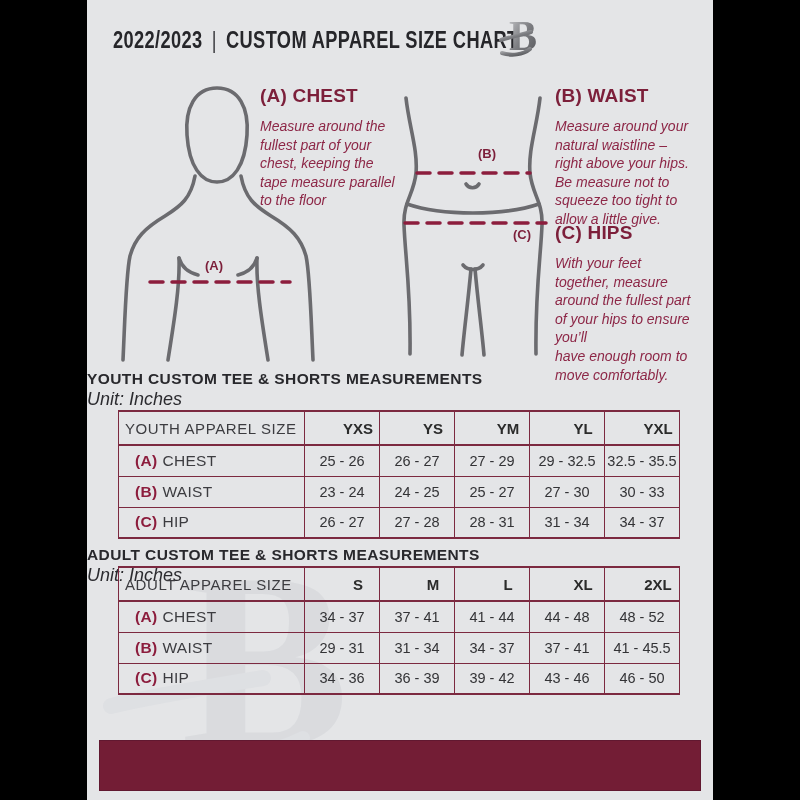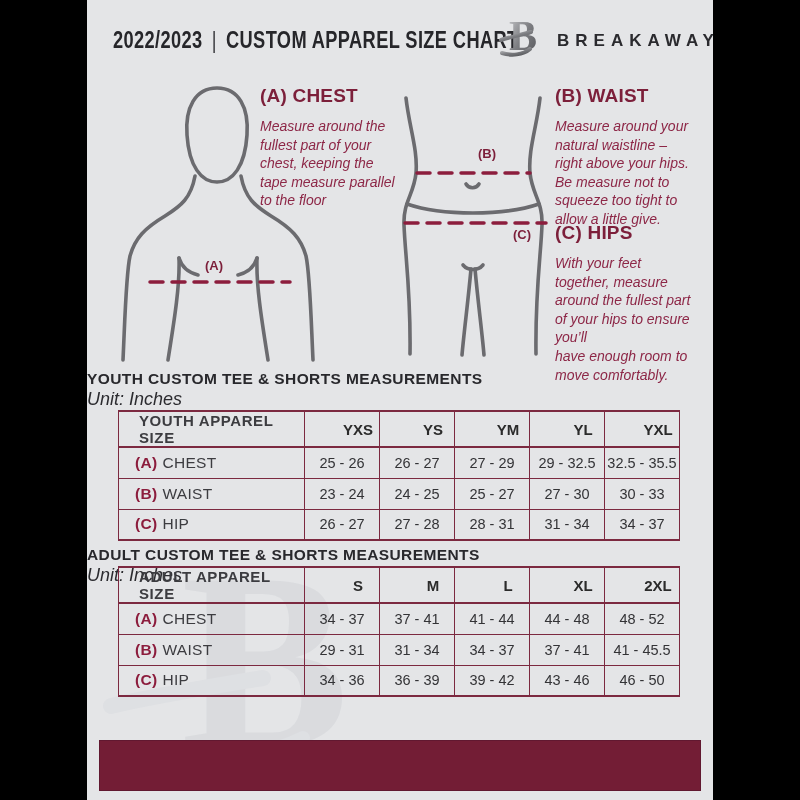--- a/index.html
+++ b/index.html
@@ -46,22 +46,22 @@
 
   table.size-table { position:absolute; left:31px; width:562px;
     border-collapse:collapse; table-layout:fixed; }
   #youthTable { top:410px; } #adultTable { top:566px; }
   .size-table th, .size-table td { border:1.5px solid #7c2940; }
   .size-table { border-top:2.5px solid #7c2940; border-bottom:2.5px solid #7c2940; }
   .size-table thead th { border-bottom:2.5px solid #7c2940; height:34px; }
   .size-table td { height:31px; }
   .col-label { width:186px; }
   th.size-head { font-weight:bold; font-size:15px; color:#2b2b2b; text-align:center;padding-left:32px; }
-  th.row-head-title { font-weight:bold; font-size:15px; color:#3c3c40;
-    text-align:left; padding-left:20px; letter-spacing:0.6px; }
+  th.row-head-title { font-weight:normal; font-size:15px; color:#3c3c40;
+    text-align:left; padding-left:6px; letter-spacing:0.6px; }
   td.row-label { text-align:left; padding-left:16px; font-size:15.5px; color:#3c3c40; letter-spacing:0.3px; }
   td.row-label .pfx { font-weight:bold; color:#8c1d3d; margin-right:5px; }
   td.val { text-align:center; font-size:14.5px; color:#333336; }
 
   
   .watermark { position:absolute; left:6px; top:538px; width:320px; height:230px;
     opacity:0.55; pointer-events:none; }
   .watermark text { font-family:"Liberation Serif", serif; font-weight:bold; }
   .footer-bar { position:absolute; left:12px; top:740px; width:602px; height:51px;
     background:#731d35; border:1px solid #611830; }
@@ -80,21 +80,20 @@
       <linearGradient id="metal" x1="0" y1="0" x2="1" y2="1">
         <stop offset="0" stop-color="#c7c8cb"></stop>
           <stop offset="0.5" stop-color="#7d7e82"></stop>
           <stop offset="1" stop-color="#55565a"></stop>
       </linearGradient>
     </defs>
     <text x="12" y="37" font-size="42" font-weight="bold" font-family="Liberation Serif, serif" fill="url(#metal)">B</text>
     <path d="M4,27 C13,24 24,22 34,19" stroke="url(#metal)" stroke-width="4" fill="none" stroke-linecap="round"></path>
     <path d="M5,40 C14,43 26,42 33,36" stroke="url(#metal)" stroke-width="4" fill="none" stroke-linecap="round"></path>
   </svg>
-  <div class="brand">BREAKAWAY</div>
 
   <svg id="fig1" class="fig" width="214" height="282" viewBox="0 0 214 282">
     <path d="M100,8 C122,8 132,28 130,55 C128,86 116,102 100,102 C84,102 72,86 70,55 C68,28 78,8 100,8 Z"></path>
     <path d="M78,96 C74,118 64,126 48,136 C28,148 18,158 13,176 C9,194 8,238 6,280"></path>
     <path d="M124,96 C128,118 138,126 154,136 C174,148 184,158 189,176 C193,194 194,238 196,280"></path>
     <path d="M62,178 C63,206 57,242 51,280"></path>
     <path d="M62,178 C65,188 73,193 81,195"></path>
     <path d="M140,178 C139,206 145,242 151,280"></path>
     <path d="M140,178 C137,188 129,193 121,195"></path>
     <path class="dash" d="M33,202 L173,202"></path>

